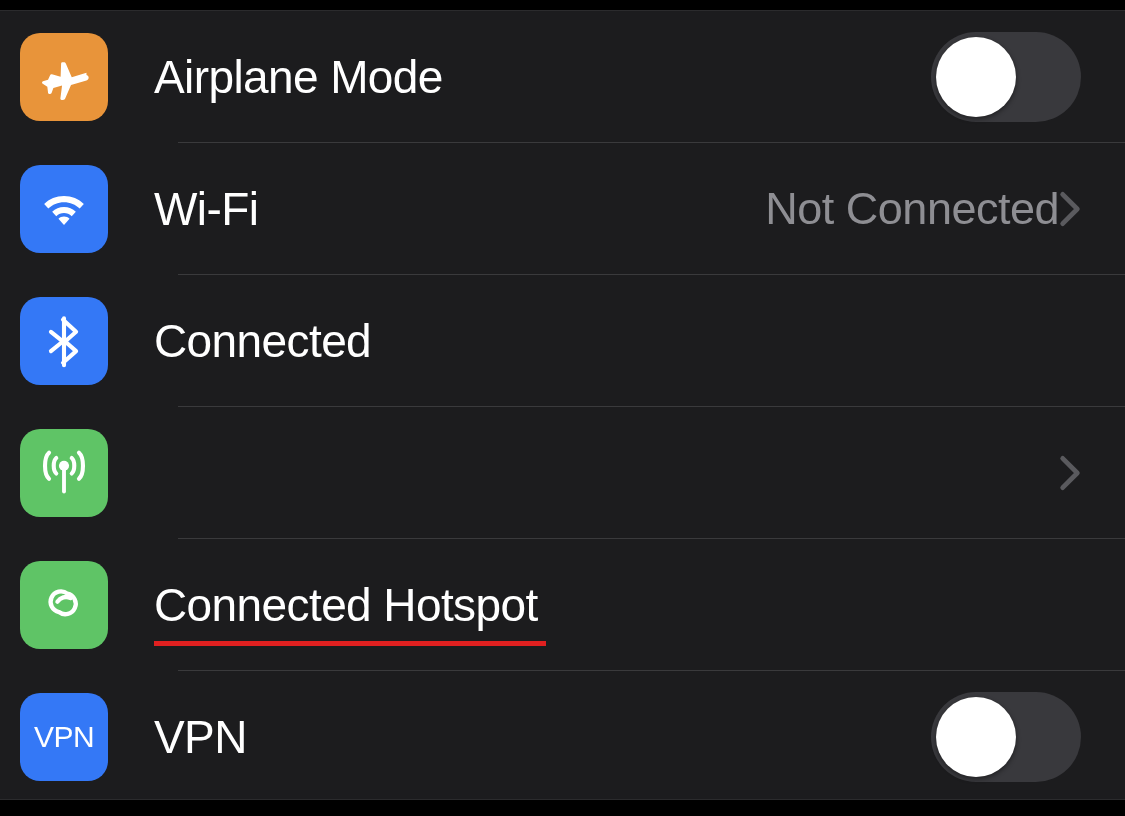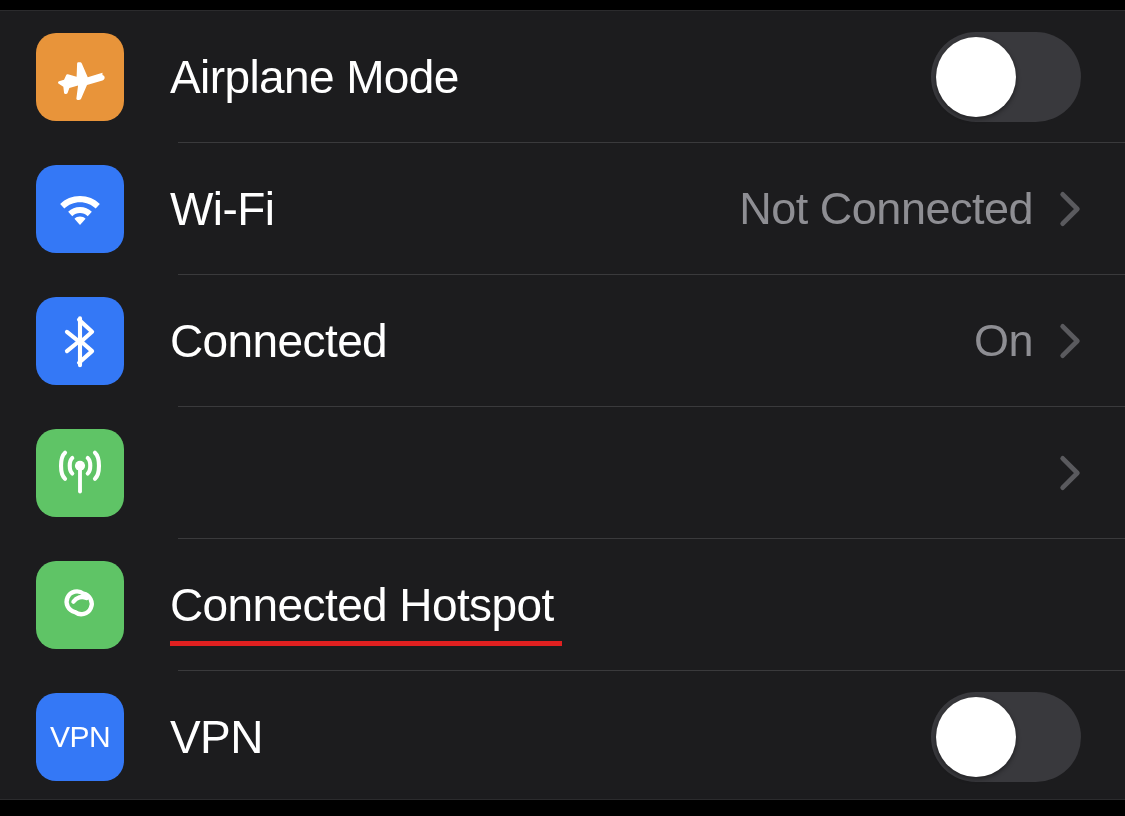--- a/index.html
+++ b/index.html
@@ -44,21 +44,21 @@
     border-top: 1px solid #2B2B2D;
     border-bottom: 1px solid #2B2B2D;
   }
 
   .row {
     position: relative;
     display: flex;
     align-items: center;
     height: 132px;
     width: 1125px;
-    padding-left: 36px;
+    padding-left: 20px;
     padding-right: 44px;
   }
 
   .row:not(:last-child)::after {
     content: "";
     position: absolute;
     left: 178px;
     right: 0;
     bottom: 0;
     height: 1px;
@@ -110,21 +110,20 @@
     right: -8px;
     bottom: -14px;
     height: 5px;
     background: #E02020;
   }
 
   .row-right {
     margin-left: auto;
     display: flex;
     align-items: center;
-    gap: 26px;
   }
 
   .row-value {
     color: #8E8E93;
     font-size: 45px;
     font-weight: 300;
     letter-spacing: -0.5px;
     white-space: nowrap;
   }
 
@@ -196,26 +195,20 @@
     </div>
 
     <div class="row">
       <div class="icon-tile icon-bluetooth">
         <svg width="58" height="58" viewBox="0 0 24 24" aria-hidden="true">
           <path d="M11.6 3.2 L17 8.2 L12 12.6 L12 2.6 L12 22 L12 11.8 L17 16.2 L11.6 21" fill="none" stroke="#FFFFFF" stroke-width="1.7" stroke-linecap="round" stroke-linejoin="round"></path>
           <path d="M6.6 8.2 L12 12.6 M6.6 16.2 L12 11.8" fill="none" stroke="#FFFFFF" stroke-width="1.7" stroke-linecap="round" stroke-linejoin="round"></path>
         </svg>
       </div>
       <div class="row-label">Connected</div>
-      <div class="row-right">
-        <div class="row-value">On</div>
-        <svg class="chevron" viewBox="0 0 12 20">
-          <path d="M2 2 L10 10 L2 18" fill="none" stroke="#5A5A5E" stroke-width="2.6" stroke-linecap="round" stroke-linejoin="round"></path>
-        </svg>
-      </div>
     </div>
 
     <div class="row">
       <div class="icon-tile icon-cellular">
         <svg width="58" height="58" viewBox="0 0 24 24" aria-hidden="true">
           <circle cx="12" cy="9" r="2.1" fill="#FFFFFF"></circle>
           <rect x="11.2" y="9.5" width="1.6" height="11" rx="0.8" fill="#FFFFFF"></rect>
           <path d="M8.8 5.8 C7.4 7 7.4 11 8.8 12.2" fill="none" stroke="#FFFFFF" stroke-width="1.7" stroke-linecap="round"></path>
           <path d="M15.2 5.8 C16.6 7 16.6 11 15.2 12.2" fill="none" stroke="#FFFFFF" stroke-width="1.7" stroke-linecap="round"></path>
           <path d="M5.8 3.6 C3.6 5.6 3.6 12.4 5.8 14.4" fill="none" stroke="#FFFFFF" stroke-width="1.7" stroke-linecap="round"></path>

